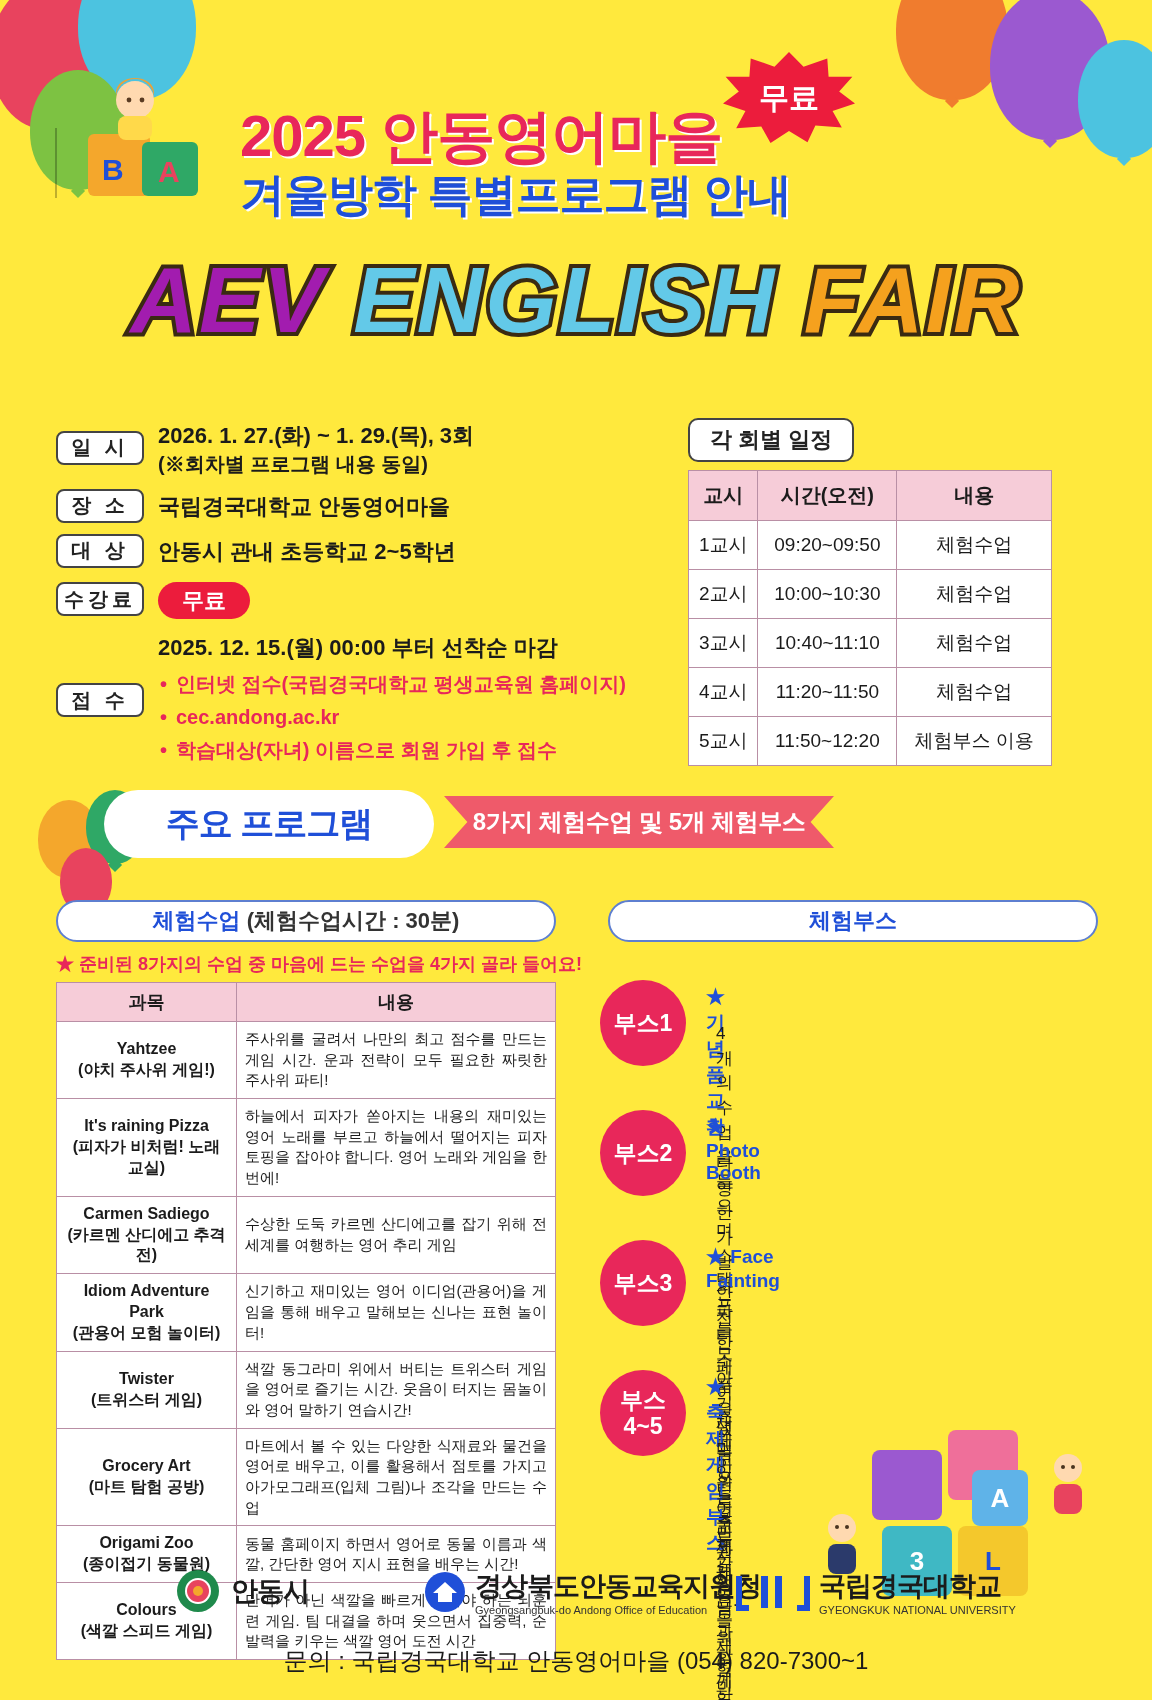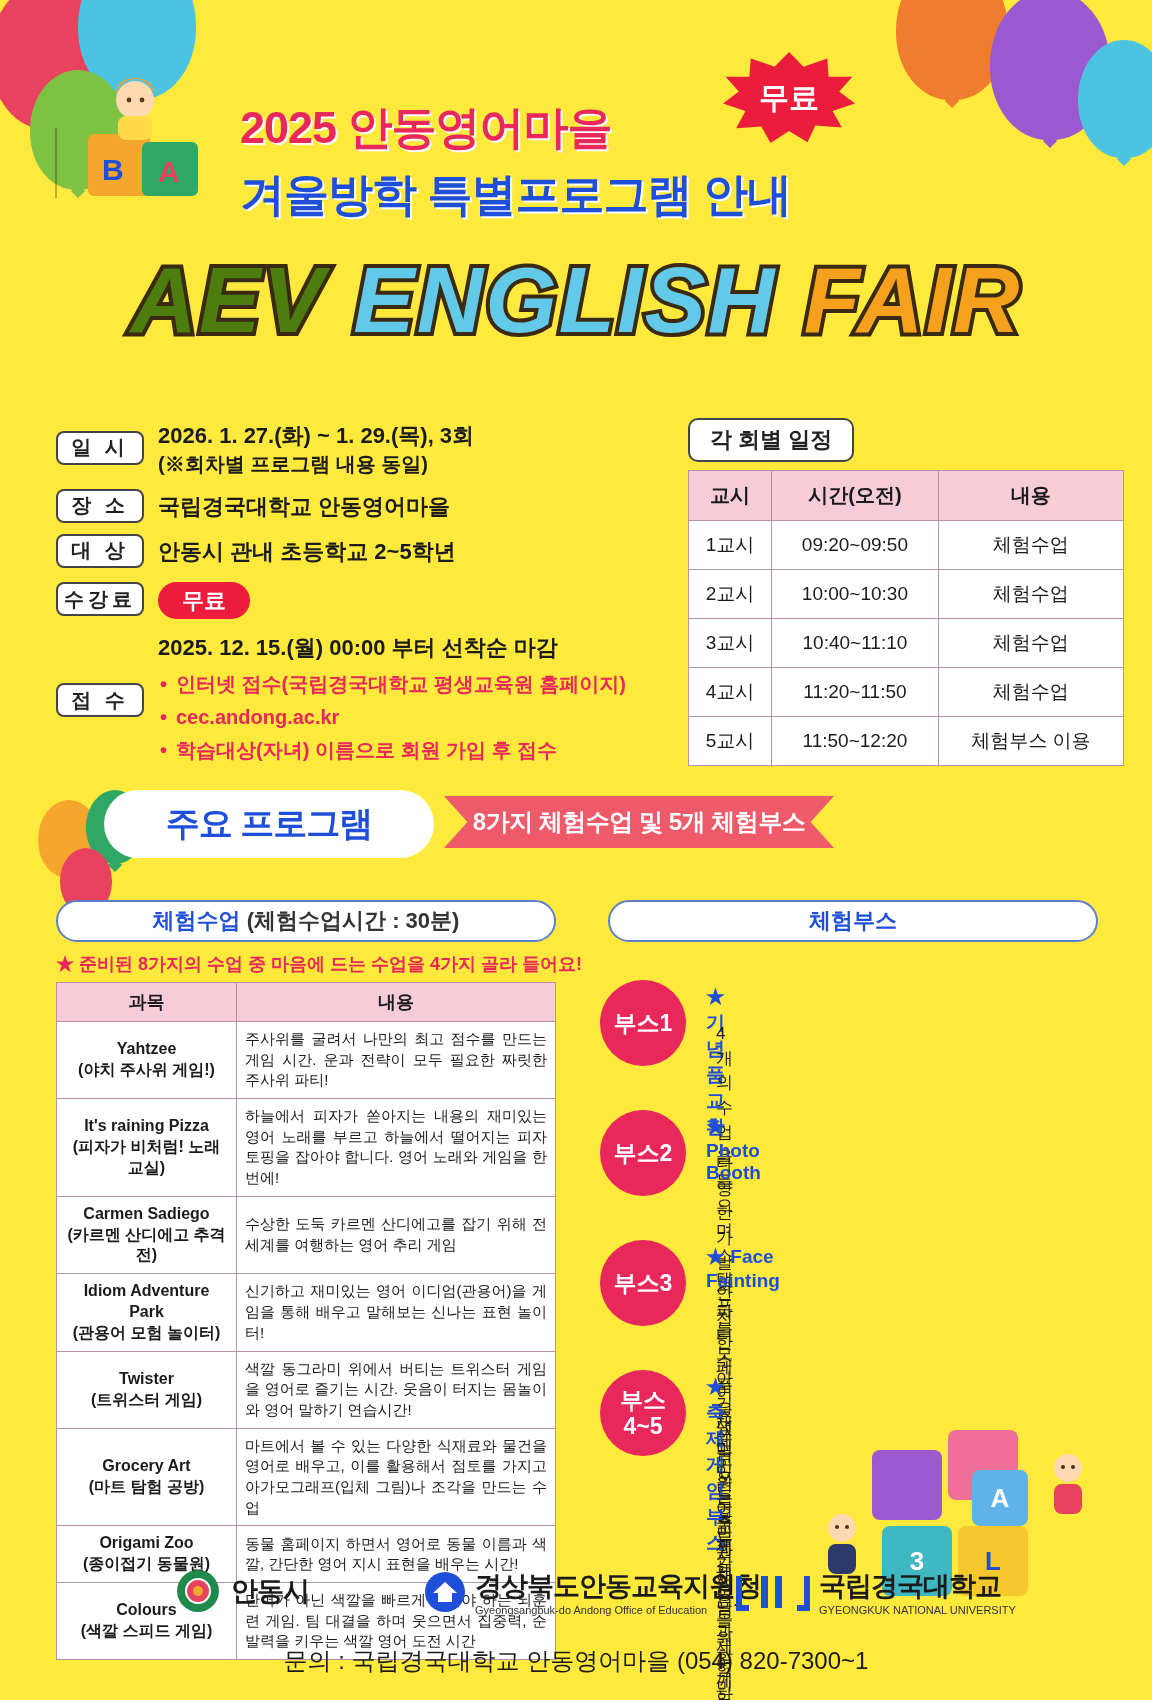--- a/index.html
+++ b/index.html
@@ -17,21 +17,21 @@
   .balloon::after {
     content: ""; position: absolute; left: 50%; bottom: -6px;
     width: 10px; height: 10px; transform: translateX(-50%) rotate(45deg);
     background: inherit;
   }
   .bstring { position: absolute; width: 2px; background: rgba(0,0,0,.25); }
 
   
   .title-line1 {
     position: absolute; left: 240px; top: 98px;
-    font-size: 45px; font-weight: bold; color: #e8275a;
+    font-size: 58px; font-weight: bold; color: #e8275a;
     letter-spacing: -1px;
     text-shadow: 2px 2px 0 #fff;
   }
   .title-line2 {
     position: absolute; left: 240px; top: 165px;
     font-size: 45px; font-weight: bold; color: #1f4fd8;
     letter-spacing: -1px;
     text-shadow: 2px 2px 0 #fff;
   }
   .free-burst {
@@ -48,21 +48,21 @@
     position: absolute; inset: 0; display: flex; align-items: center; justify-content: center;
     color: #fff; font-size: 30px; font-weight: bold;
   }
 
   .fair-title {
     position: absolute; left: 0; top: 248px; width: 1152px; text-align: center;
     font-size: 92px; font-weight: bold; font-style: italic;
     letter-spacing: 2px; white-space: nowrap;
   }
   .fair-title span { -webkit-text-stroke: 8px #3a2a12; paint-order: stroke fill; }
-  .fw-1 { color: #4d7c0f; }
+  .fw-1 { color: #a21caf; }
   .fw-2 { color: #63c9e8; }
   .fw-3 { color: #f5a11e; }
 
   
   .info { position: absolute; left: 56px; top: 418px; width: 600px; }
   .info-row { display: flex; align-items: center; margin-bottom: 11px; }
   .tag {
     flex: 0 0 auto; width: 88px; height: 34px; border: 2px solid #444;
     background: #fff; border-radius: 8px; display: flex; align-items: center;
     justify-content: center; font-size: 20px; font-weight: bold; color: #222;
@@ -79,21 +79,21 @@
     margin-bottom: 6px; padding-left: 18px; position: relative; }
   .bullets li::before { content: "•"; position: absolute; left: 2px; color: #e8275a; }
 
   
   .sched-label {
     position: absolute; left: 688px; top: 418px;
     background: #fff; border: 2px solid #444; border-radius: 10px;
     padding: 5px 20px; font-size: 22px; font-weight: bold; color: #222;
   }
   .sched-table {
-    position: absolute; left: 688px; top: 470px; width: 436px;
+    position: absolute; left: 688px; top: 470px; width: 364px;
     border-collapse: collapse; background: #fff;
   }
   .sched-table th, .sched-table td {
     border: 1px solid #b98fa5; font-size: 19px; text-align: center;
     padding: 11px 4px; color: #1b1b1b;
   }
   .sched-table th { background: #f6ccd8; font-weight: bold; font-size: 20px; }
 
   
   .band { position: absolute; left: 44px; top: 790px; width: 1070px; height: 68px; }

